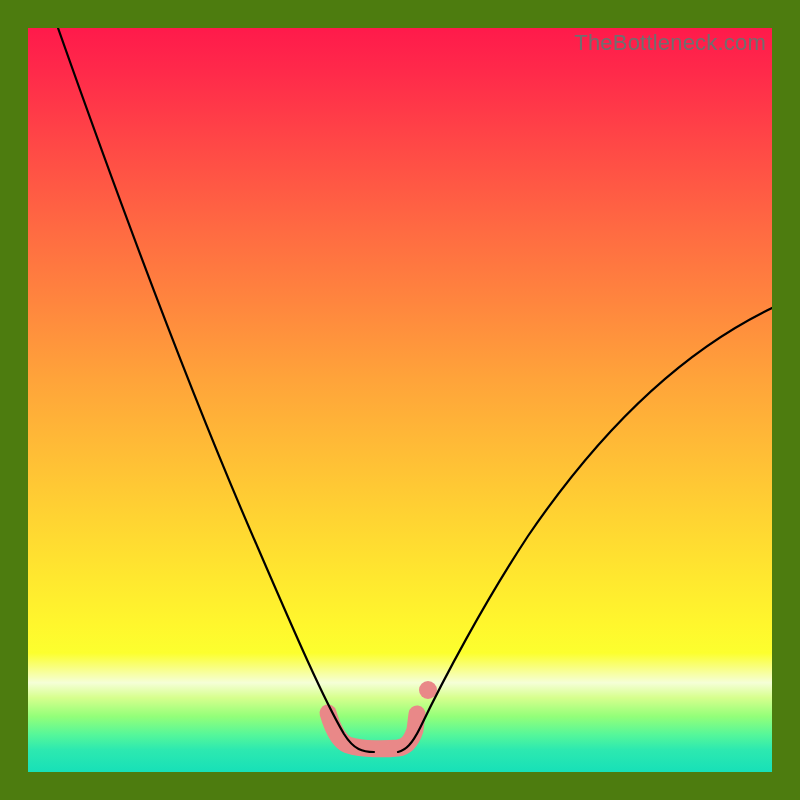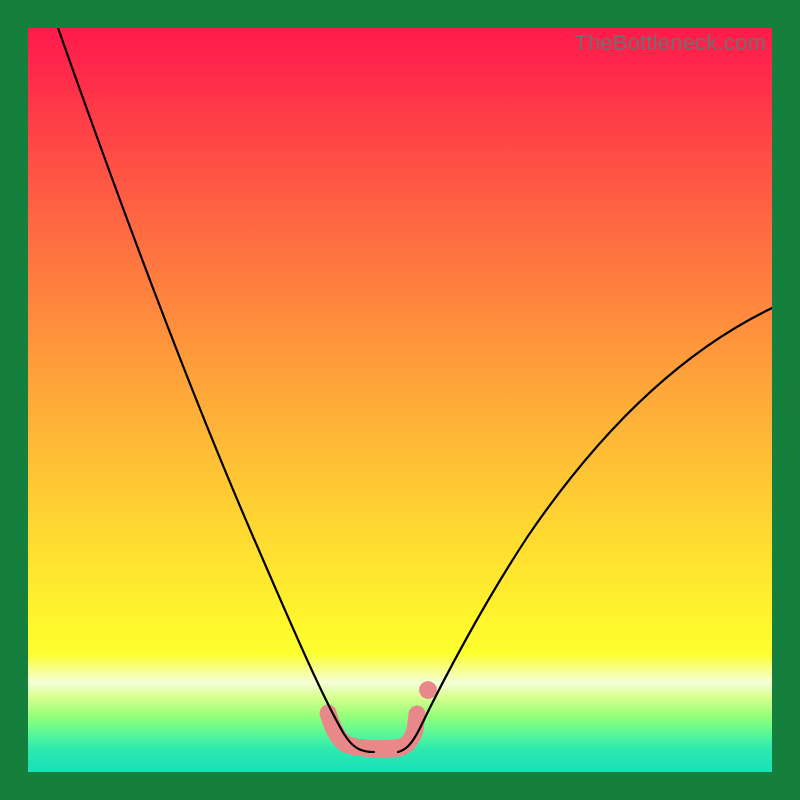--- a/index.html
+++ b/index.html
@@ -10,21 +10,21 @@
     background: #000;
     overflow: hidden;
     font-family: Arial, Helvetica, sans-serif;
   }
   .frame {
     position: absolute;
     left: 0;
     top: 0;
     width: 800px;
     height: 800px;
-    background: #15803d;
+    background: #4d7c0f;
   }
   .plot {
     position: absolute;
     left: 28px;
     top: 28px;
     width: 744px;
     height: 744px;
     overflow: hidden;
     background: linear-gradient(
       to bottom,

